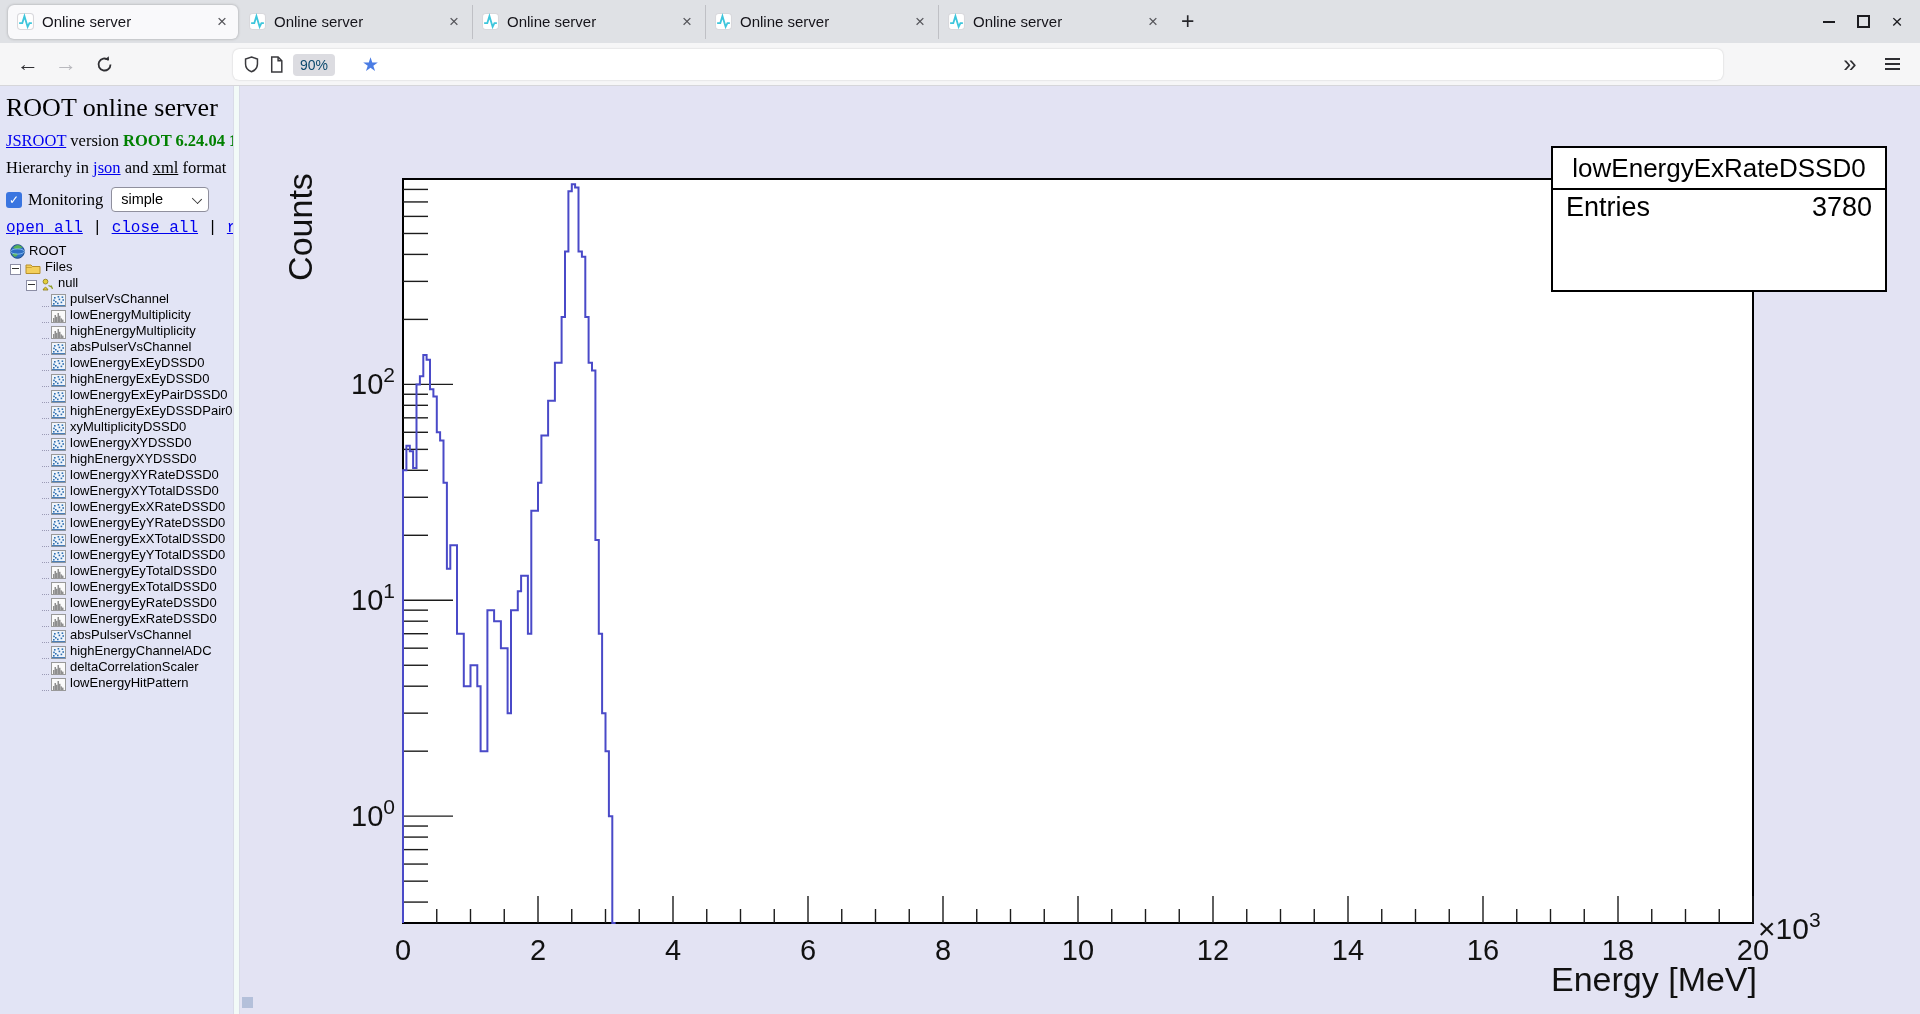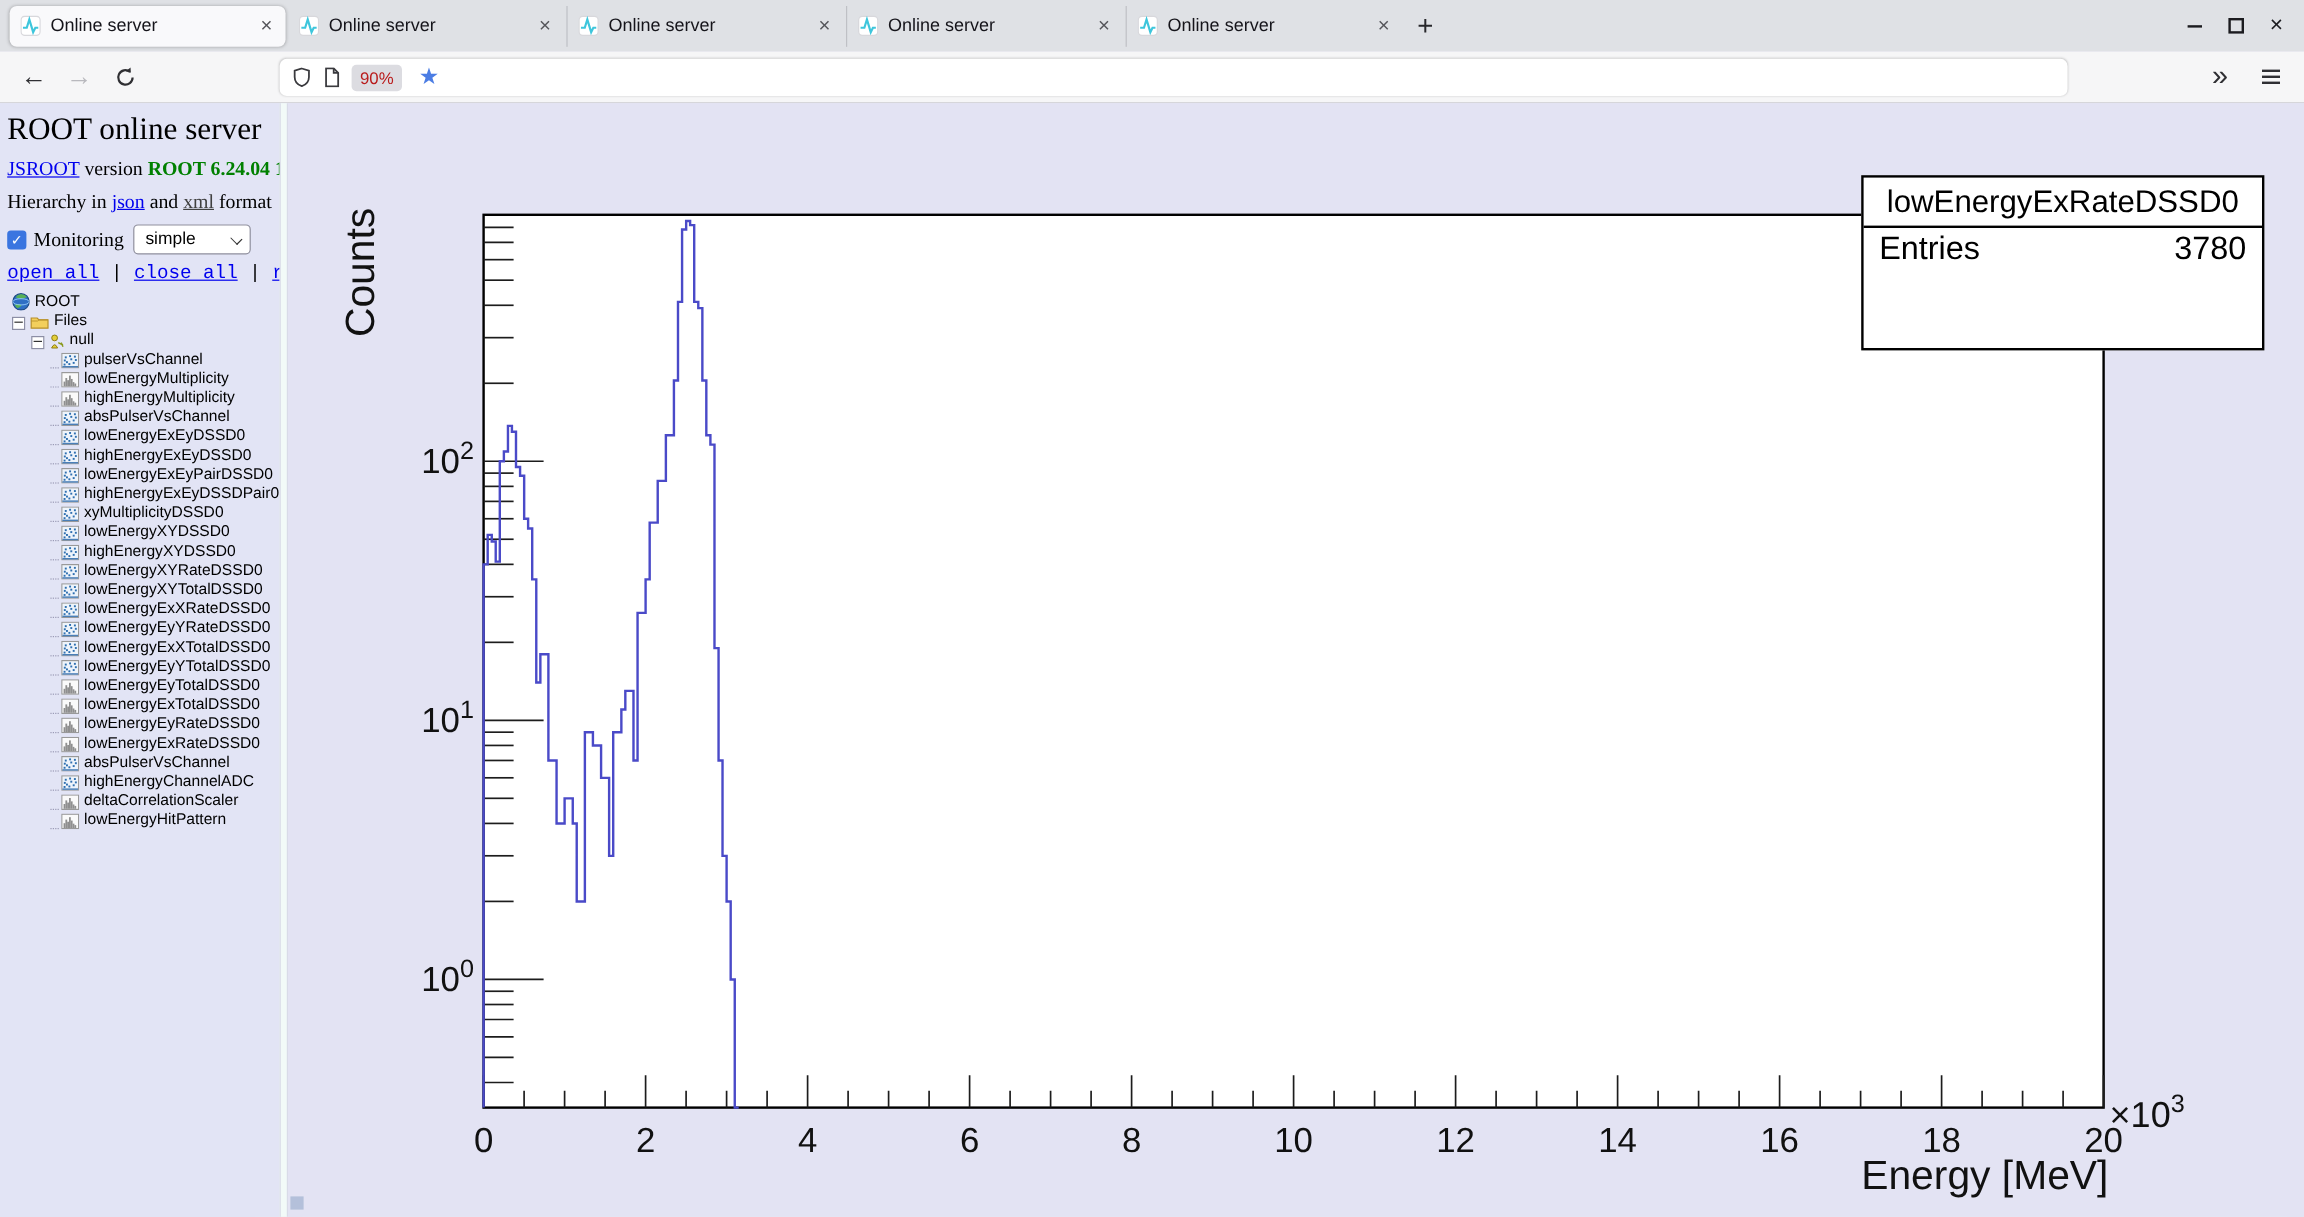--- a/index.html
+++ b/index.html
@@ -27,37 +27,37 @@
           border-bottom:1px solid #d6d6da}
   .navbtn{position:absolute;top:0;height:42px;width:36px;display:flex;align-items:center;
           justify-content:center;font-size:22px;color:#2f2f33}
   .navbtn.disabled{color:#b9b9be}
   .urlbar{position:absolute;left:233px;top:6px;width:1490px;height:31px;background:#fff;
           border-radius:6px;display:flex;align-items:center;padding:0 10px;box-sizing:border-box;
           box-shadow:0 0 2px rgba(0,0,0,.2)}
   .urlbar .icon{display:flex;margin-right:9px}
   .urltext{flex:1;font-size:17px;color:#0c0c0d;white-space:nowrap}
   .urltext .port{color:#7a7a7e}
-  .zoombadge{background:#dcdce1;border-radius:4px;font-size:14px;color:#b91c1c;
-             padding:3px 7px;margin-right:14px}
+  .zoombadge{background:#dcdce1;border-radius:4px;font-size:14px;color:#0c4a6e;
+             padding:3px 7px;margin-right:27px}
   .star{font-size:19px;color:#4b7de4;line-height:1}
   .hamburger span{display:block;width:15px;height:2px;background:#2f2f33;margin:3px 0}
 
   
   .sidebar{position:absolute;left:0;top:86px;width:252px;height:928px;background:#e2e4f5;
            overflow:hidden;color:#000}
   .gutter{position:absolute;left:233px;top:86px;width:7px;height:928px;background:#f2faf8;
           border-left:1px solid #d9dbe8;border-right:1px solid #d9dbe8;box-sizing:border-box}
   .canvas{position:absolute;left:240px;top:86px;width:1680px;height:928px;background:#e3e3f3}
 
   .sb-inner{padding:5px 0 0 6px}
   .sb-title{font-family:"Liberation Serif",serif;font-size:26px;font-weight:400;margin:2px 0 8px 0}
   .sb-line{font-family:"Liberation Serif",serif;font-size:16.5px;margin:0 0 7px 0;white-space:nowrap}
   .sb-line a{color:#0000ee;text-decoration:underline}
-  .sb-line a.visited{color:#404040}
+  .sb-line a.visited{color:#000000}
   .ver{color:#008000;font-weight:bold}
   .monrow{display:flex;align-items:center;margin:9px 0 7px 0}
   .chk{width:16px;height:16px;background:#3a75e0;border-radius:3px;color:#fff;font-size:12px;
        display:flex;align-items:center;justify-content:center;margin-right:6px}
   .monlbl{font-family:"Liberation Serif",serif;font-size:16.5px;margin-right:8px}
   .sel{position:relative;width:98px;height:25px;border:1px solid #8f8f9d;border-radius:4px;
        background:#fff;font-size:14.5px;line-height:23px;padding:0 20px 16px 9px;box-sizing:border-box}
   .sel .caret{position:absolute;right:7px;top:7px;width:7px;height:7px;border-right:1.7px solid #333;
        border-bottom:1.7px solid #333;transform:rotate(45deg) scaleY(.8)}
   .linksrow{font-family:Liberation Mono, monospace;font-size:16px;margin:2px 0 6px 0;white-space:nowrap}

